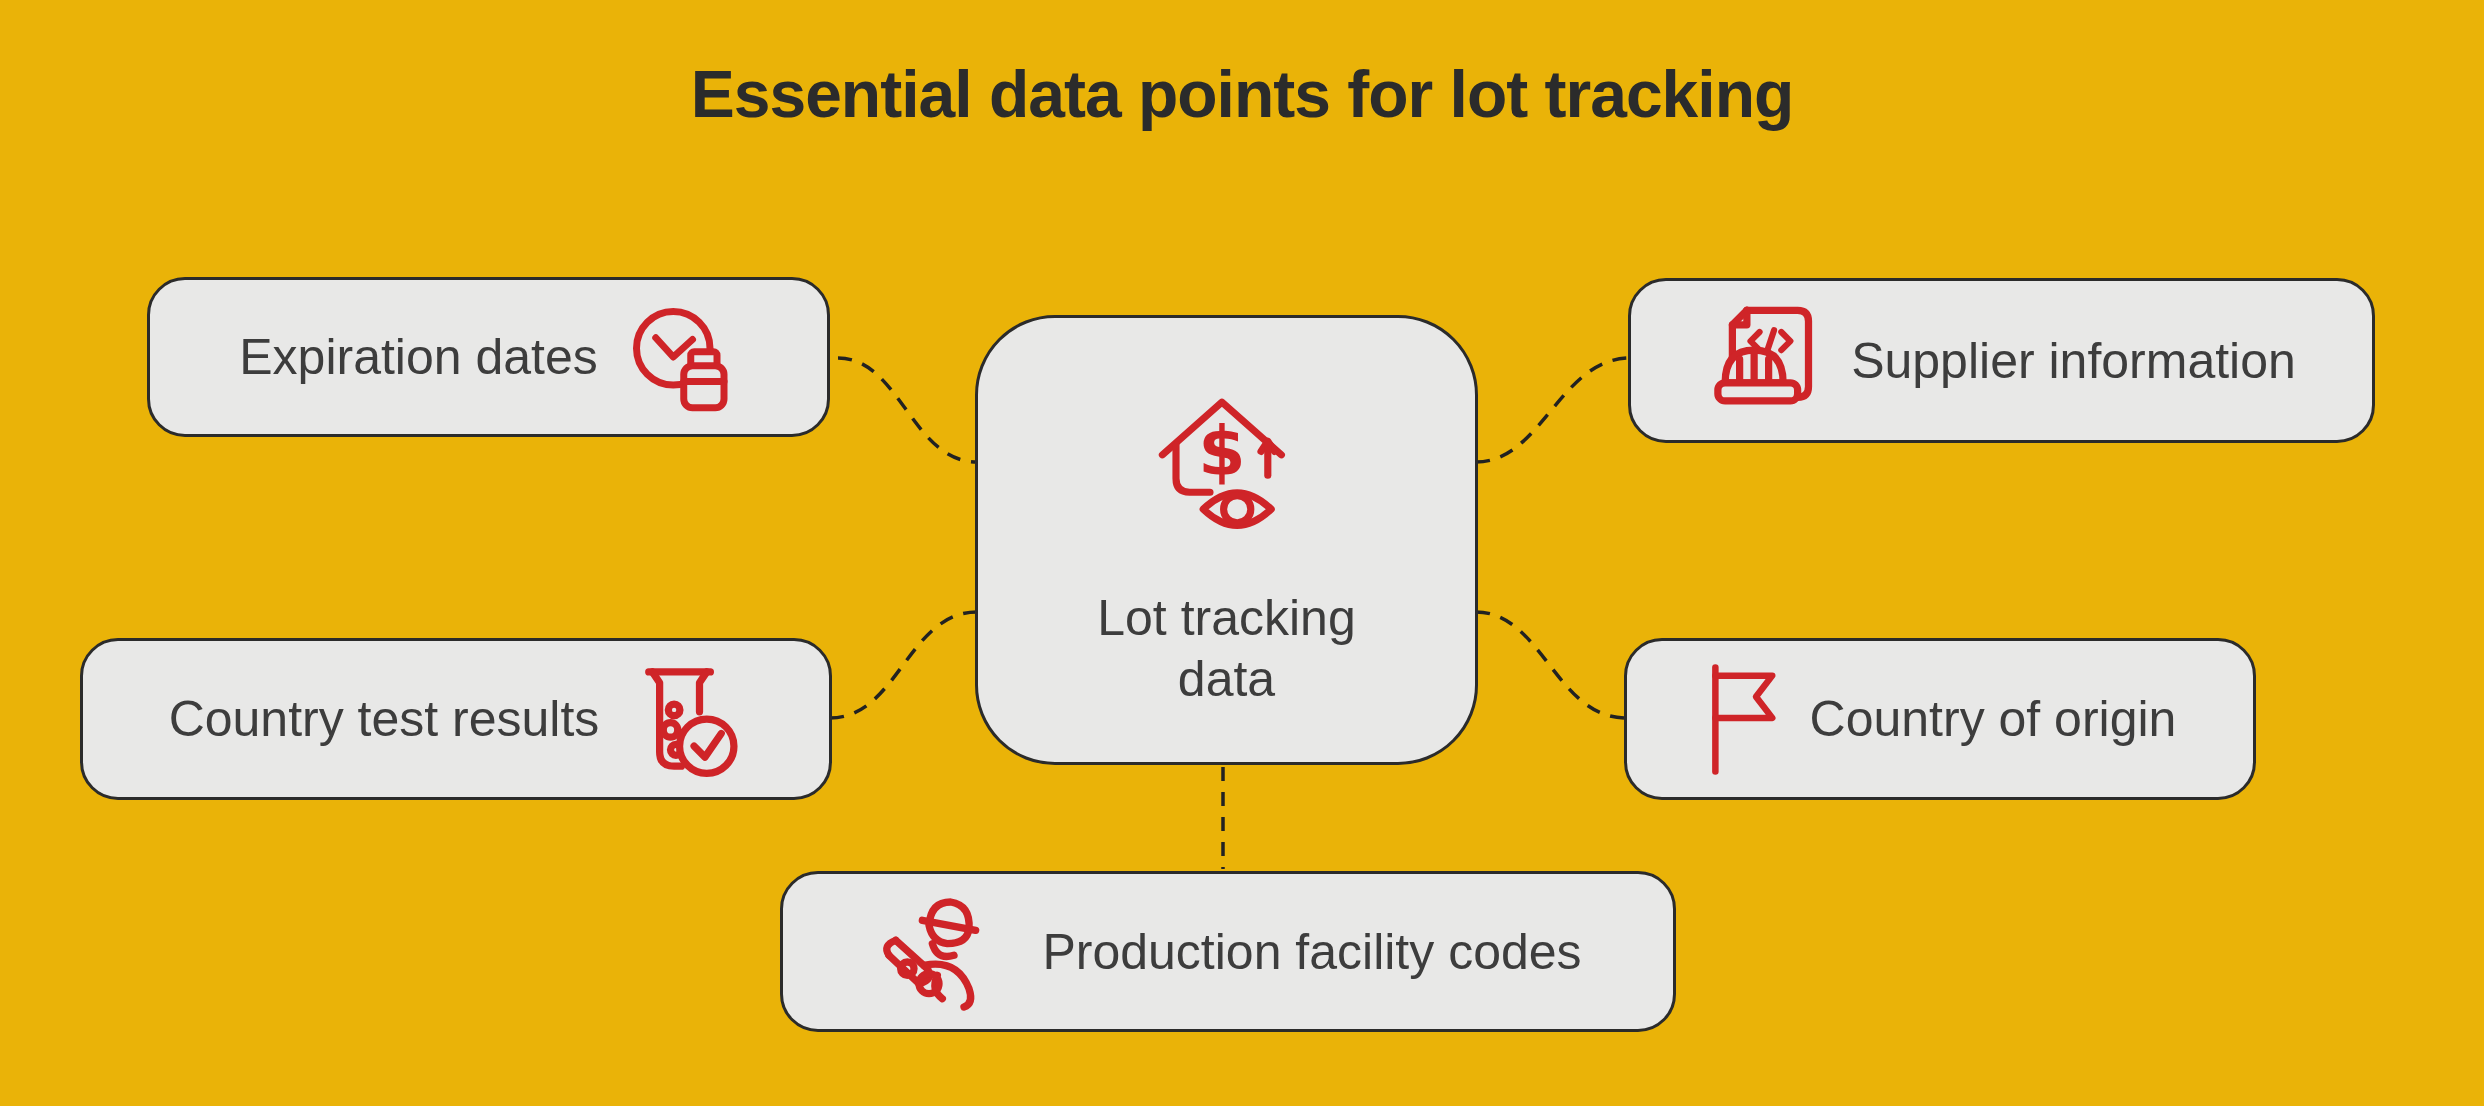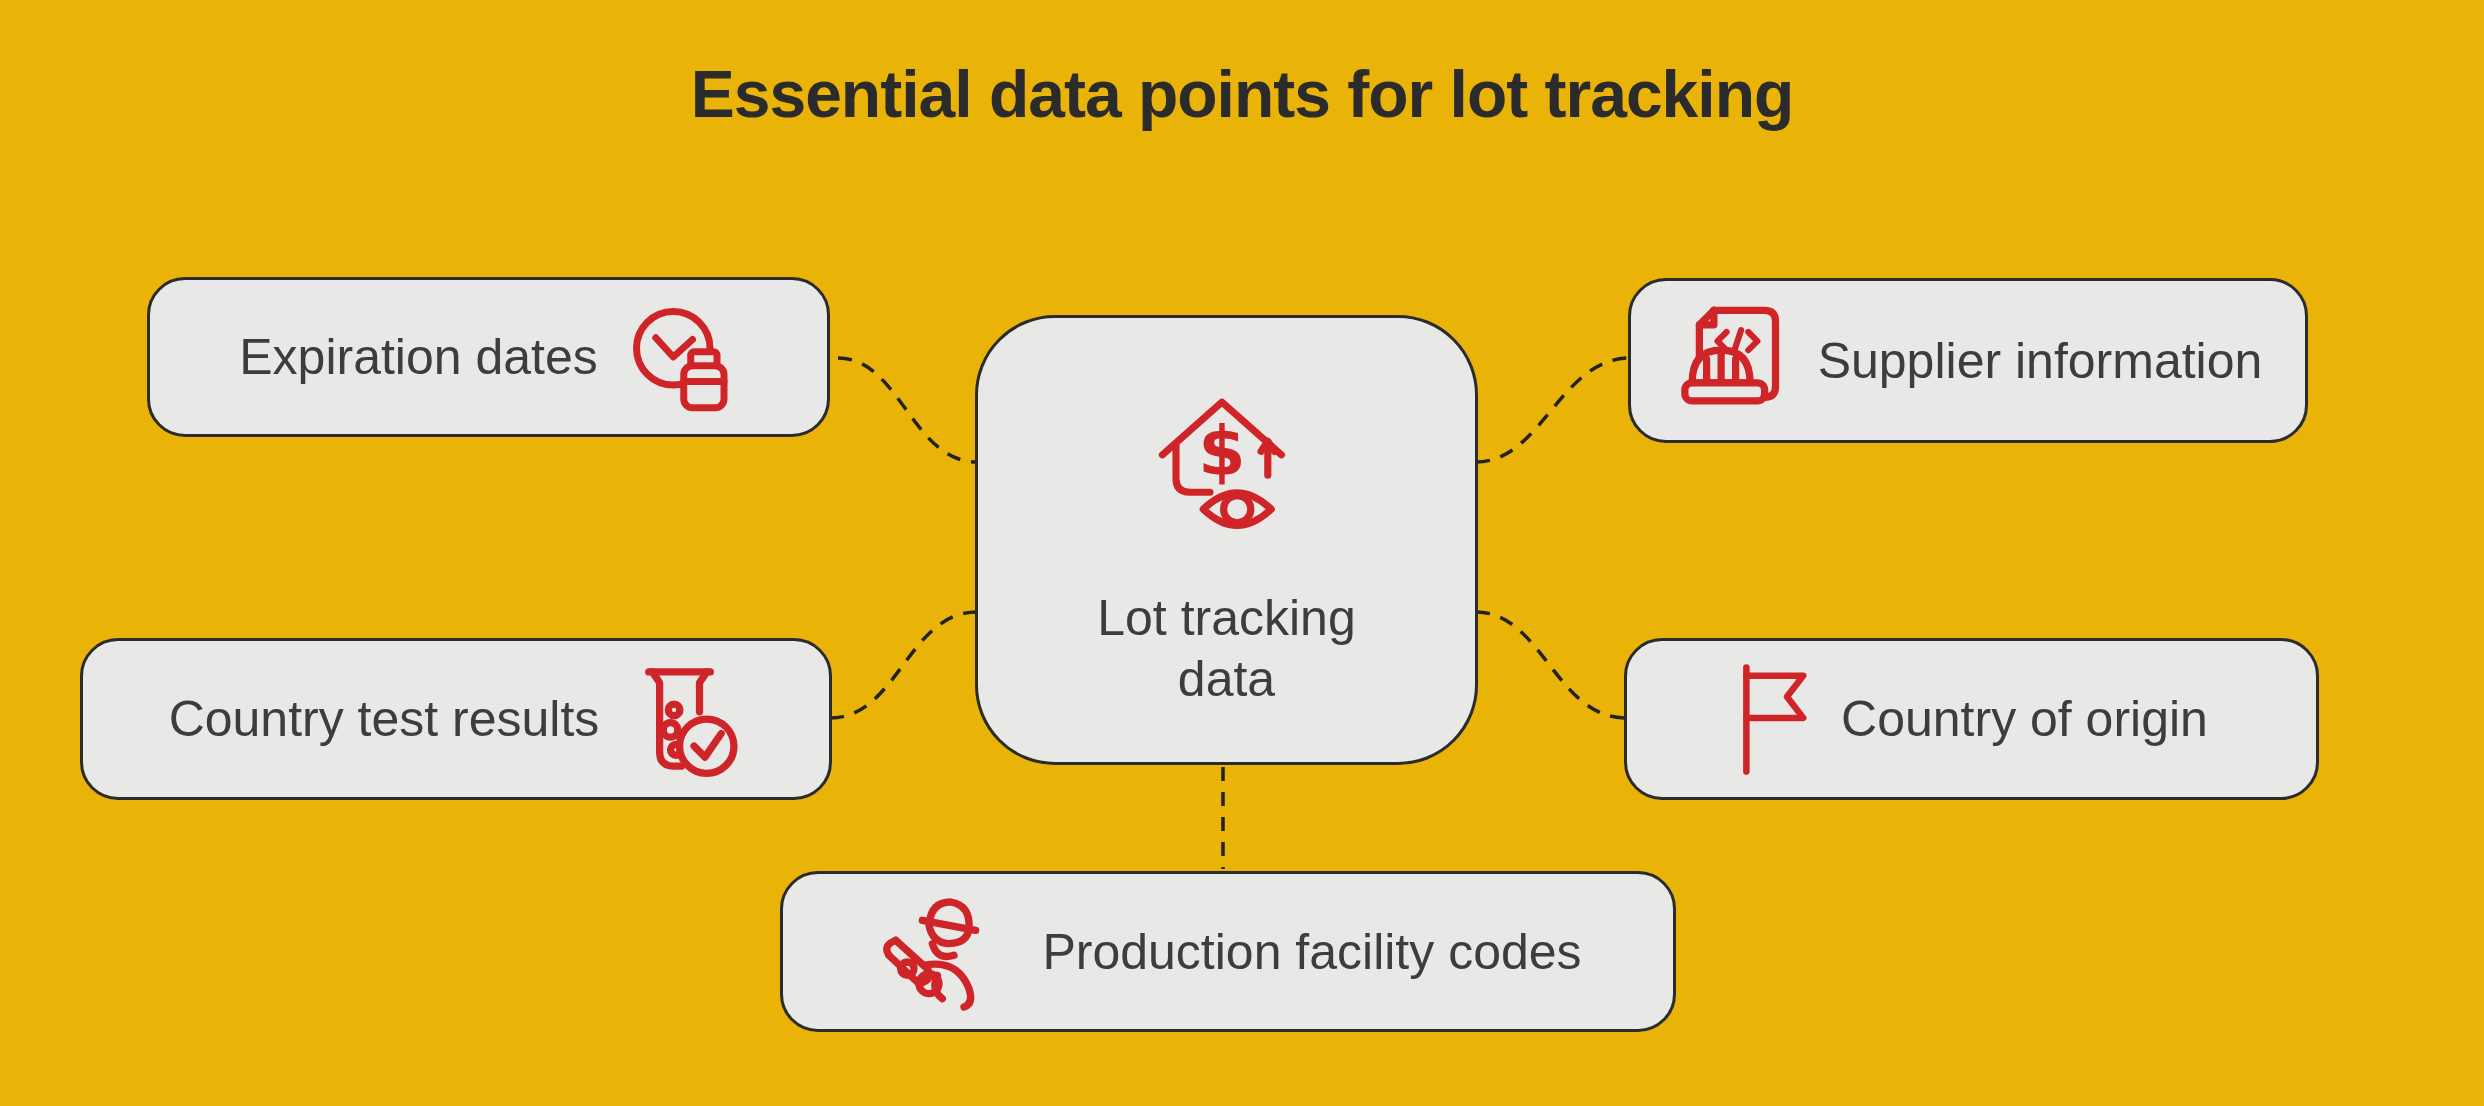--- a/index.html
+++ b/index.html
@@ -113,40 +113,40 @@
       <path class="stroke" d="M14 6 L18 12 V50 Q18 58 26 58 H30"></path>
       <path class="stroke" d="M44 6 L40 12 V28"></path>
       <circle class="stroke" cx="26" cy="27" r="3.2"></circle>
       <circle class="stroke" cx="24" cy="38" r="4"></circle>
       <circle class="stroke" cx="27" cy="49" r="3"></circle>
       <circle class="stroke-mask" cx="44" cy="47" r="15"></circle>
       <polyline class="stroke" points="37,47 43,53 52,40"></polyline>
     </svg>
   </div>
 
-  <div class="node" style="left:1628px;top:278px;width:680px;height:165px;">
+  <div class="node" style="left:1628px;top:278px;width:747px;height:165px;">
     <svg class="icon" width="116" height="116" viewBox="0 0 64 64" xmlns="http://www.w3.org/2000/svg">
       <path class="stroke" d="M22 4 H50 Q56 4 56 10 V46 Q56 52 50 52 H45"></path>
       <path class="stroke" d="M22 4 L14 12 V30"></path>
       <path class="stroke" d="M22 4 V12 H14"></path>
       <g class="stroke" style="stroke-width:3.4">
         <polyline points="29,16 24,21 29,26"></polyline>
         <line x1="33" y1="27" x2="37" y2="15"></line>
         <polyline points="41,16 46,21 41,26"></polyline>
       </g>
       <path class="stroke-mask" d="M10 44 Q10 26 26 26 Q42 26 42 44 Z"></path>
       <line class="stroke" x1="26" y1="27" x2="26" y2="43"></line>
       <line class="stroke" x1="18" y1="31" x2="18" y2="43"></line>
       <line class="stroke" x1="34" y1="31" x2="34" y2="43"></line>
       <rect class="stroke-mask" x="6" y="44" width="44" height="10" rx="4"></rect>
     </svg>
     <div class="label">Supplier information</div>
   </div>
 
-  <div class="node" style="left:1624px;top:638px;width:695px;height:162px;">
+  <div class="node" style="left:1624px;top:638px;width:632px;height:162px;">
     <svg class="icon" width="78" height="117" viewBox="0 0 48 72" xmlns="http://www.w3.org/2000/svg">
       <line class="stroke" x1="7" y1="4" x2="7" y2="68"></line>
       <path class="stroke" d="M7 9 H42 L32 22 L42 35 H7"></path>
     </svg>
     <div class="label">Country of origin</div>
   </div>
 
   <div class="node" style="left:780px;top:871px;width:896px;height:161px;gap:48px;">
     <svg class="icon" width="120" height="120" viewBox="0 0 72 72" xmlns="http://www.w3.org/2000/svg">
       <g class="stroke" style="stroke-width:4.4">

